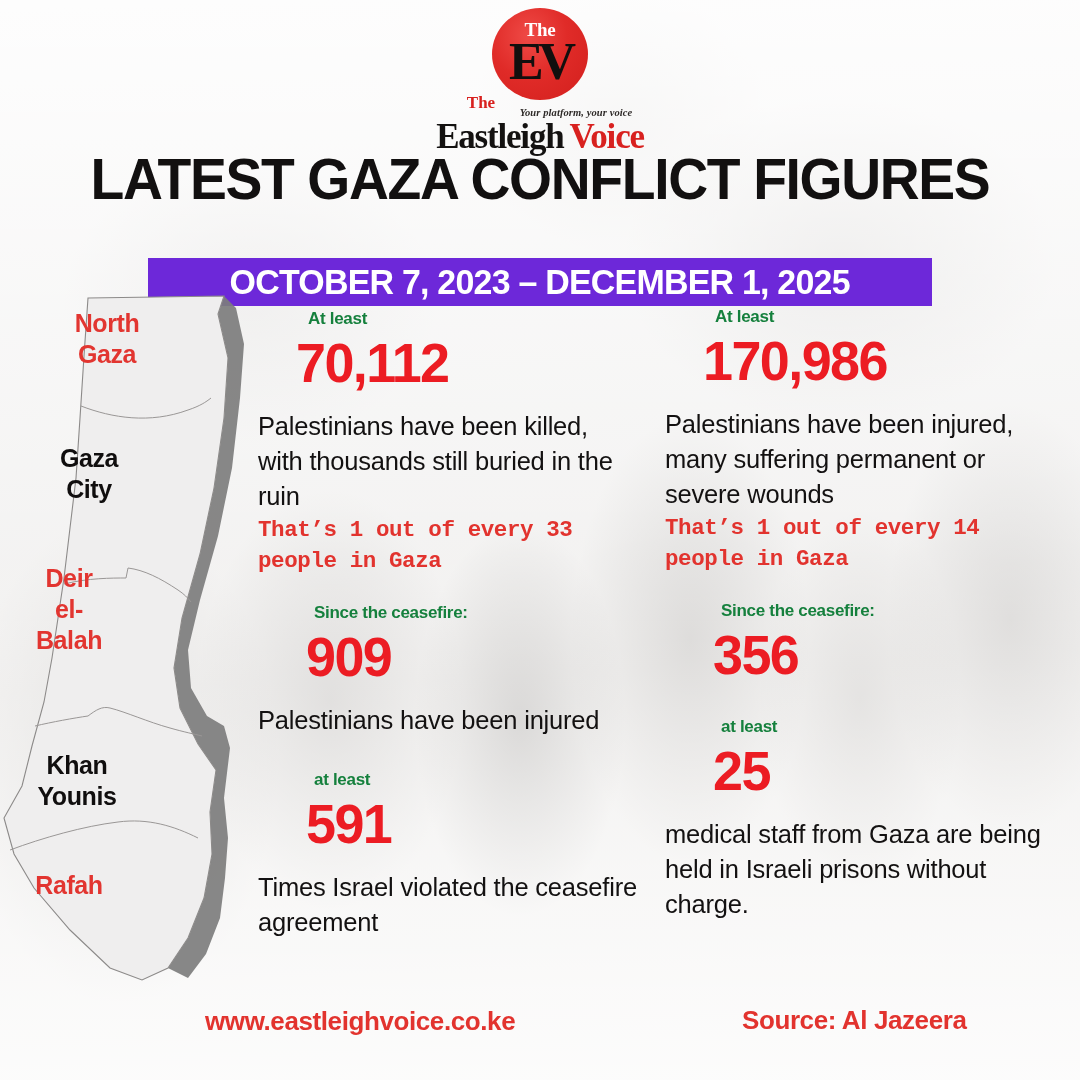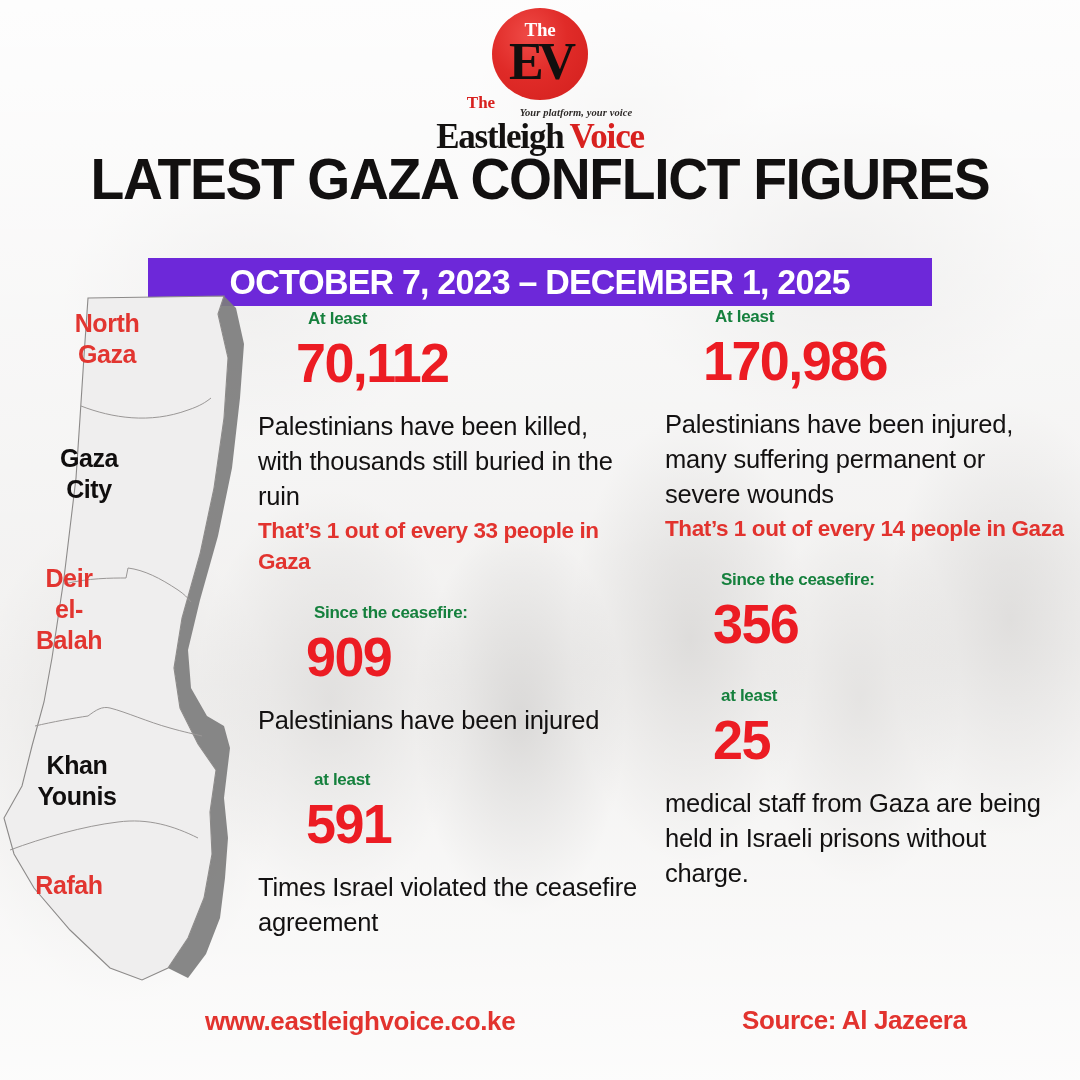--- a/index.html
+++ b/index.html
@@ -225,21 +225,21 @@
   .stat-body {
     font-family: "Liberation Sans", sans-serif;
     font-weight: normal;
     font-size: 25.5px;
     line-height: 35px;
     color: #131111;
     letter-spacing: -0.2px;
     margin-top: 16px;
   }
   .stat-note {
-    font-family: Liberation Sans, sans-serif;
+    font-family: Liberation Mono, monospace;
     font-weight: bold;
     font-size: 22.5px;
     line-height: 31px;
     color: #e2332e;
     letter-spacing: -0.4px;
     margin-top: 1px;
   }
 
   
   #footer-url {

